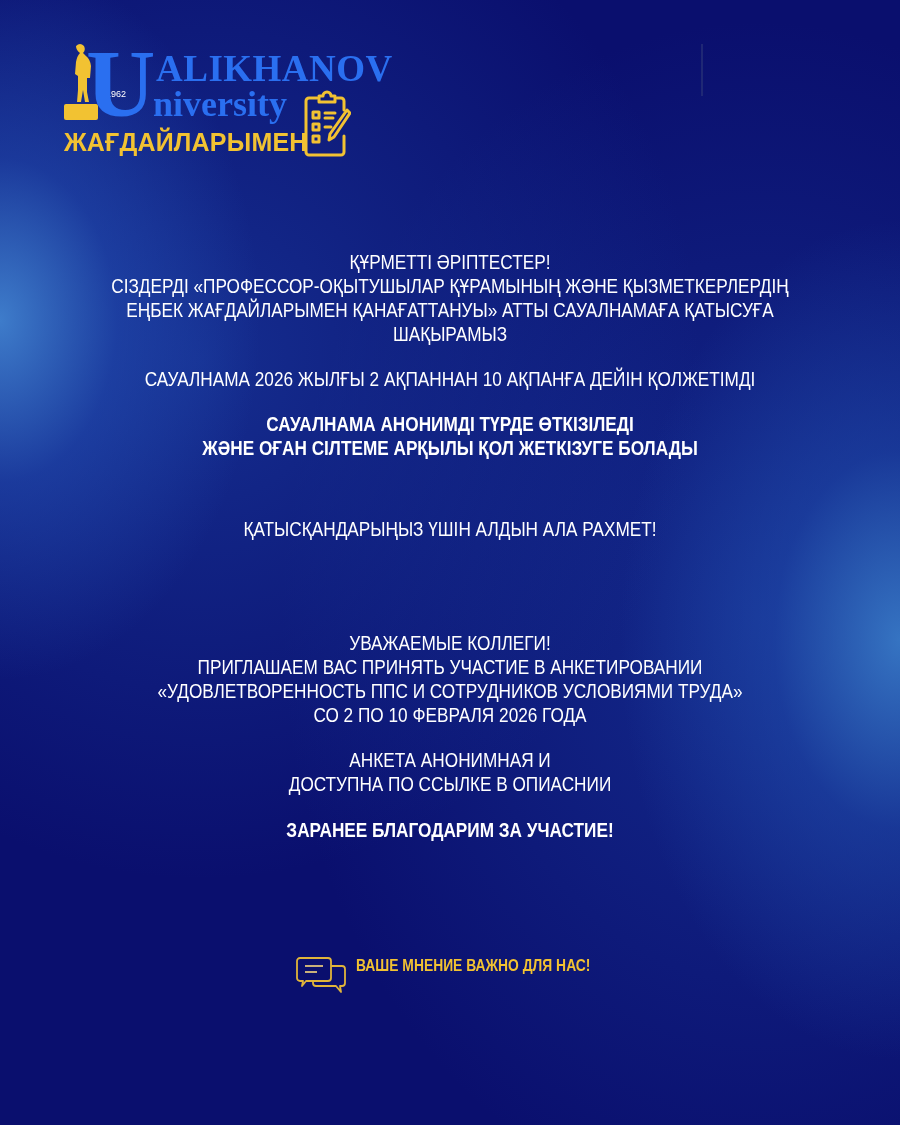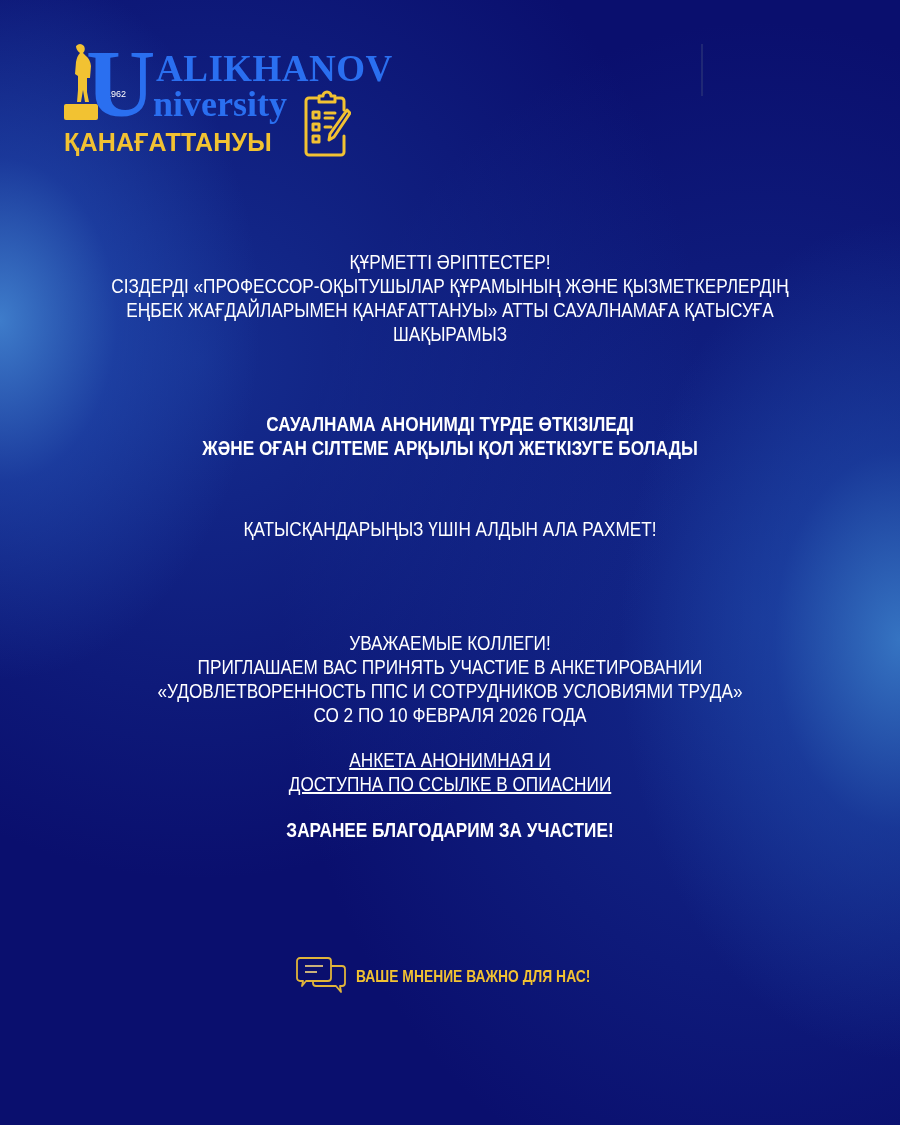--- a/index.html
+++ b/index.html
@@ -53,21 +53,21 @@
   .text-block {
     position: absolute; left: 0; width: 900px; text-align: center;
     color: #ffffff; font-size: 20px; line-height: 24px;
   }
   .text-block .line {
     display: block; white-space: nowrap;
     transform: scaleX(0.86); transform-origin: center;
   }
   .footer {
     position: absolute; left: 296px; top: 956px; height: 40px;
-    display: flex; align-items: center;
+    display: flex; align-items: flex-start;
   }
   .footer .chat-icon { width: 52px; height: 40px; }
   .footer .label {
     margin-left: 8px; color: #f2c232; font-weight: bold; font-size: 16.5px;
     white-space: nowrap; transform: scaleX(0.84); transform-origin: left center;
     display: inline-block;
   }
 </style>
 </head>
 <body>
@@ -80,58 +80,61 @@
     <svg class="statue" viewBox="0 0 44 80">
       <path d="M18 4 q4-4 8 0 q2 4-1 7 l3 3 q4 3 5 10 l-1 12 -3 0 0 14 2 10 -4 0 -2-12 -2 12 -4 0 1-12 0-14 -3 -2 1-12 q1-6 4-9 q-4-3-4-7z" fill="#f2c232"></path>
       <rect x="6" y="62" width="34" height="16" rx="2" fill="#f2c232"></rect>
     </svg>
     <span class="year">1962</span>
     <span class="big-u">U</span>
     <span class="alikhanov">ALIKHANOV</span>
     <span class="university">niversity</span>
   </div>
 
-  <div class="survey-title">ҚАНАҒАТТАНУЫ</div>
+  <div class="survey-title">ЖАҒДАЙЛАРЫМЕН</div>
 
   <svg class="clipboard-icon" viewBox="0 0 48 70" fill="none" stroke="#f2c232" stroke-width="3" stroke-linecap="round" stroke-linejoin="round">
     <path d="M14 10 H6 a3 3 0 0 0 -3 3 V64 a3 3 0 0 0 3 3 H38 a3 3 0 0 0 3 -3 V48"></path>
     <path d="M34 10 H38 a3 3 0 0 1 3 3 V22"></path>
     <path d="M16 14 V8 h4 a4 4 0 0 1 8 0 h4 v6 z"></path>
     <rect x="10" y="24" width="6" height="6"></rect>
     <rect x="10" y="36" width="6" height="6"></rect>
     <rect x="10" y="48" width="6" height="6"></rect>
     <path d="M22 25 h10 M22 30 h8 M22 39 h6"></path>
     <path d="M44 22 l3 3 -16 24 -5 3 1 -6 z"></path>
   </svg>
 
   <div class="text-block" style="top:250px;">
     <span class="line">ҚҰРМЕТТІ ӘРІПТЕСТЕР!</span>
     <span class="line">СІЗДЕРДІ «ПРОФЕССОР-ОҚЫТУШЫЛАР ҚҰРАМЫНЫҢ ЖӘНЕ ҚЫЗМЕТКЕРЛЕРДІҢ</span>
     <span class="line">ЕҢБЕК ЖАҒДАЙЛАРЫМЕН ҚАНАҒАТТАНУЫ» АТТЫ САУАЛНАМАҒА ҚАТЫСУҒА</span>
     <span class="line">ШАҚЫРАМЫЗ</span>
   </div>
 
+  <div class="text-block" style="top:367px;">
+    <span class="line">САУАЛНАМА 2026 ЖЫЛҒЫ 2 АҚПАННАН 10 АҚПАНҒА ДЕЙІН ҚОЛЖЕТІМДІ</span>
+  </div>
 
   <div class="text-block" style="top:412px;font-weight:bold;">
     <span class="line">САУАЛНАМА АНОНИМДІ ТҮРДЕ ӨТКІЗІЛЕДІ</span>
     <span class="line">ЖӘНЕ ОҒАН СІЛТЕМЕ АРҚЫЛЫ ҚОЛ ЖЕТКІЗУГЕ БОЛАДЫ</span>
   </div>
 
   <div class="text-block" style="top:482px;margin-top:35px;">
     <span class="line">ҚАТЫСҚАНДАРЫҢЫЗ ҮШІН АЛДЫН АЛА РАХМЕТ!</span>
   </div>
 
   <div class="text-block" style="top:631px;">
     <span class="line">УВАЖАЕМЫЕ КОЛЛЕГИ!</span>
     <span class="line">ПРИГЛАШАЕМ ВАС ПРИНЯТЬ УЧАСТИЕ В АНКЕТИРОВАНИИ</span>
     <span class="line">«УДОВЛЕТВОРЕННОСТЬ ППС И СОТРУДНИКОВ УСЛОВИЯМИ ТРУДА»</span>
     <span class="line">СО 2 ПО 10 ФЕВРАЛЯ 2026 ГОДА</span>
   </div>
 
-  <div class="text-block" style="top:748px;text-decoration:underline;">
+  <div class="text-block" style="top:748px;">
     <span class="line">АНКЕТА АНОНИМНАЯ И</span>
     <span class="line">ДОСТУПНА ПО ССЫЛКЕ В ОПИАСНИИ</span>
   </div>
 
   <div class="text-block" style="top:818px;font-weight:bold;">
     <span class="line">ЗАРАНЕЕ БЛАГОДАРИМ ЗА УЧАСТИЕ!</span>
   </div>
 
   <div class="footer">
     <svg class="chat-icon" viewBox="0 0 52 40" fill="none" stroke="#e0b43a" stroke-width="1.8" stroke-linejoin="round">

